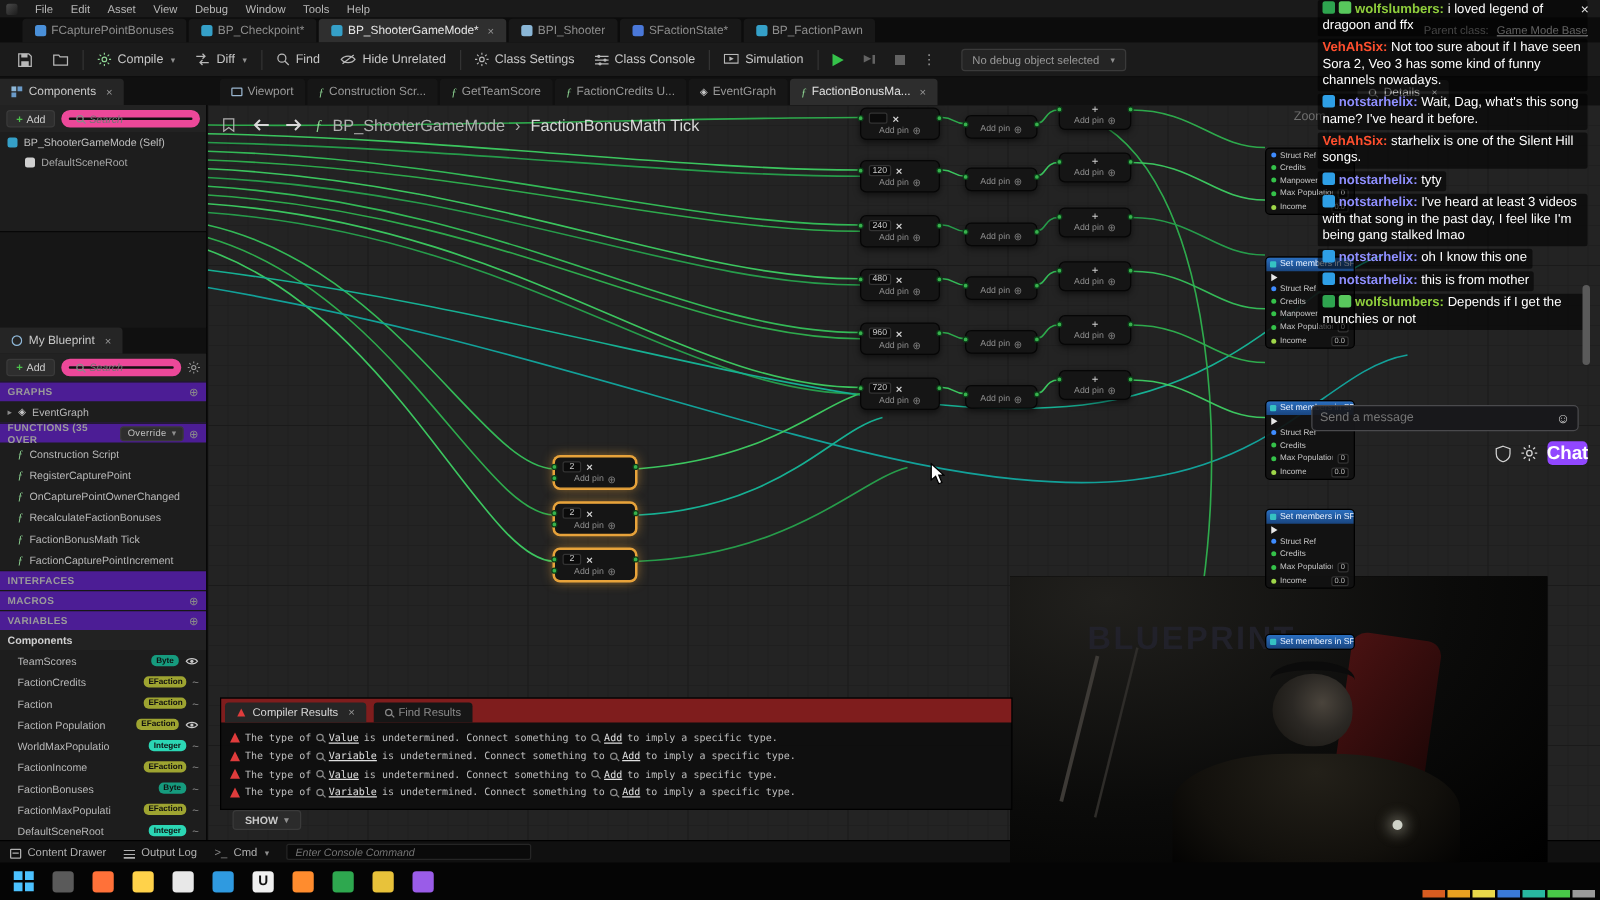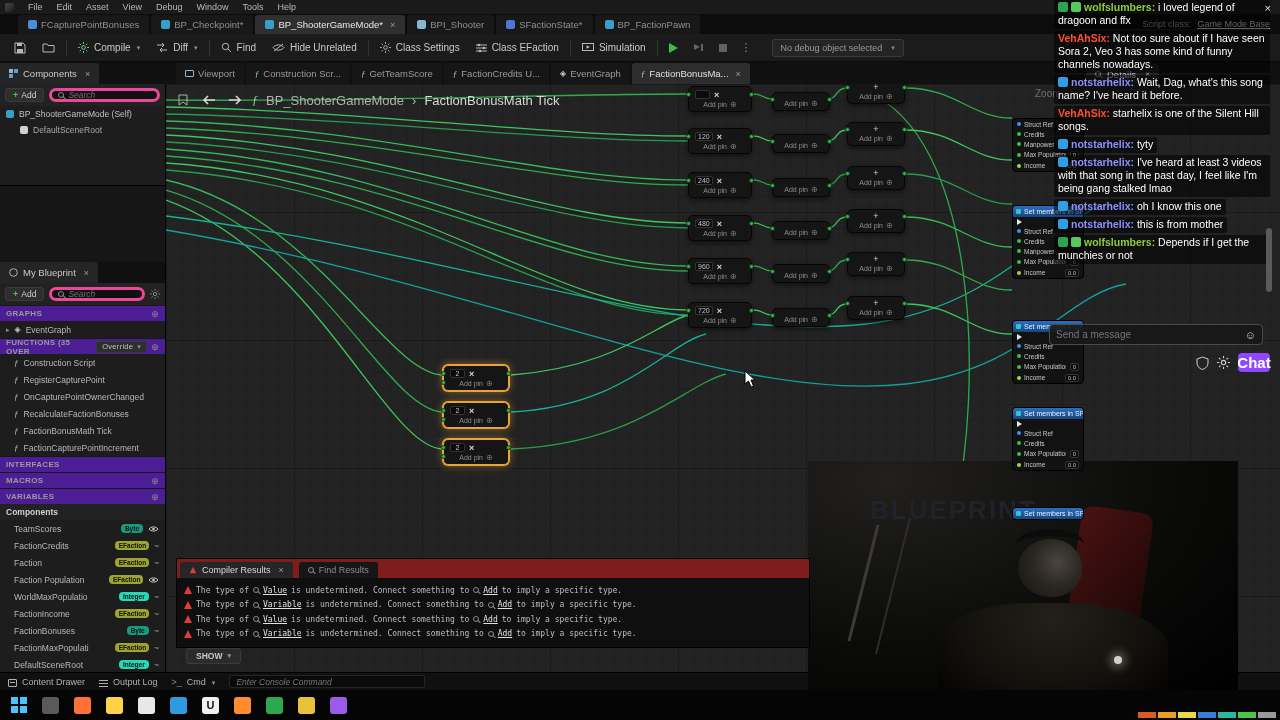--- a/index.html
+++ b/index.html
@@ -44,21 +44,21 @@
   .vp-icon{width:9px;height:7px;border:1px solid #9ab6d0;border-radius:1px}
   .details-tab{position:absolute;left:1086px;bottom:0;height:20px;display:flex;align-items:center;gap:6px;background:#232323;border-radius:3px 3px 0 0;font-size:9.5px;color:#c8c8c8;padding:0 9px;z-index:6}
   .parentclass{position:absolute;right:10px;top:19px;font-size:9px;color:#9a9a9a;z-index:35}
   .parentclass .pv{color:#d8d8d8;text-decoration:underline;margin-left:4px}
 
   
   .left-col{position:absolute;top:84px;left:0;width:166px;bottom:48px;background:#1d1d1d;border-right:1px solid #000;z-index:5;overflow:hidden}
   .addrow{display:flex;align-items:center;gap:5px;padding:4px 5px;background:#222}
   .addbtn{display:flex;align-items:center;gap:3px;background:#2e2e2e;border:1px solid #3a3a3a;border-radius:3px;font-size:8.5px;color:#cfcfcf;padding:1px 7px}
   .addbtn .plus{color:#4cc24c;font-weight:bold;font-size:9px}
-  .searchbox{flex:1;display:flex;align-items:center;gap:4px;background:#101010;border:3px solid #ec4899;border-radius:8px;height:14px;padding:0 6px}
+  .searchbox{flex:1;display:flex;align-items:center;gap:4px;background:#101010;border:6px solid #ec4899;border-radius:8px;height:14px;padding:0 6px}
   .searchbox input{flex:1;background:transparent;border:0;outline:0;color:#b8b8b8;font-size:8.5px;font-style:italic;width:60px;font-family:inherit}
   .mag{width:6px;height:6px;border:1px solid #8a8a8a;border-radius:50%;position:relative;display:inline-block;flex:none}
   .mag::after{content:"";position:absolute;width:4px;height:1px;background:#8a8a8a;transform:rotate(45deg);right:-3px;bottom:-1px}
   .tree-row{display:flex;align-items:center;gap:5px;font-size:8.5px;color:#c0c0c0;padding:3px 6px}
   .tree-row.indent{padding-left:20px;color:#a8a8a8}
   .tree-ico{width:8px;height:8px;border-radius:2px;background:#35a0c8;flex:none}
   .tree-ico.root{background:#d0d0d0}
   .comp-body{height:80px;border-bottom:1px solid #000;background:#1d1d1d}
   .comp-gap{height:76px;background:#161616}
   .mb-tabrow{height:21px;background:#101010;display:flex;align-items:flex-end}
@@ -262,21 +262,21 @@
         </svg>
       <span>Class Settings</span>
     </div>
     <div class="tb-btn">
       <svg width="11" height="10" viewBox="0 0 11 10">
           <path d="M0 2h11M0 5h11M0 8h11" stroke="#b8b8b8"></path>
           <circle cx="3" cy="2" r="1.3" fill="#b8b8b8"></circle>
           <circle cx="8" cy="5" r="1.3" fill="#b8b8b8"></circle>
           <circle cx="4" cy="8" r="1.3" fill="#b8b8b8"></circle>
         </svg>
-      <span>Class EFaction</span>
+      <span>Class Console</span>
     </div>
     <div class="tb-sep"></div>
     <div class="tb-btn">
       <svg width="12" height="10" viewBox="0 0 12 10">
           <rect x="0.5" y="0.5" width="11" height="7" fill="none" stroke="#b8b8b8"></rect>
           <path d="M4.5 2.2v3.6L8 4z" fill="#b8b8b8"></path>
         </svg>
       <span>Simulation</span>
     </div>
     <div class="tb-sep"></div>
@@ -333,21 +333,21 @@
           <span class="tab-close">×</span>
         </div>
       </div>
     <div class="details-tab">
       <span class="mag"></span>
       <span>Details</span>
       <span class="tab-close">×</span>
     </div>
   </div>
   <div class="parentclass">
-    <span>Script class:</span>
+    <span>Parent class:</span>
     <span class="pv">Game Mode Base</span>
   </div>
 
   <div class="left-col">
     <div class="addrow">
       <div class="addbtn">
           <span class="plus">+</span>
           <span>Add</span>
         </div>
       <div class="searchbox">

